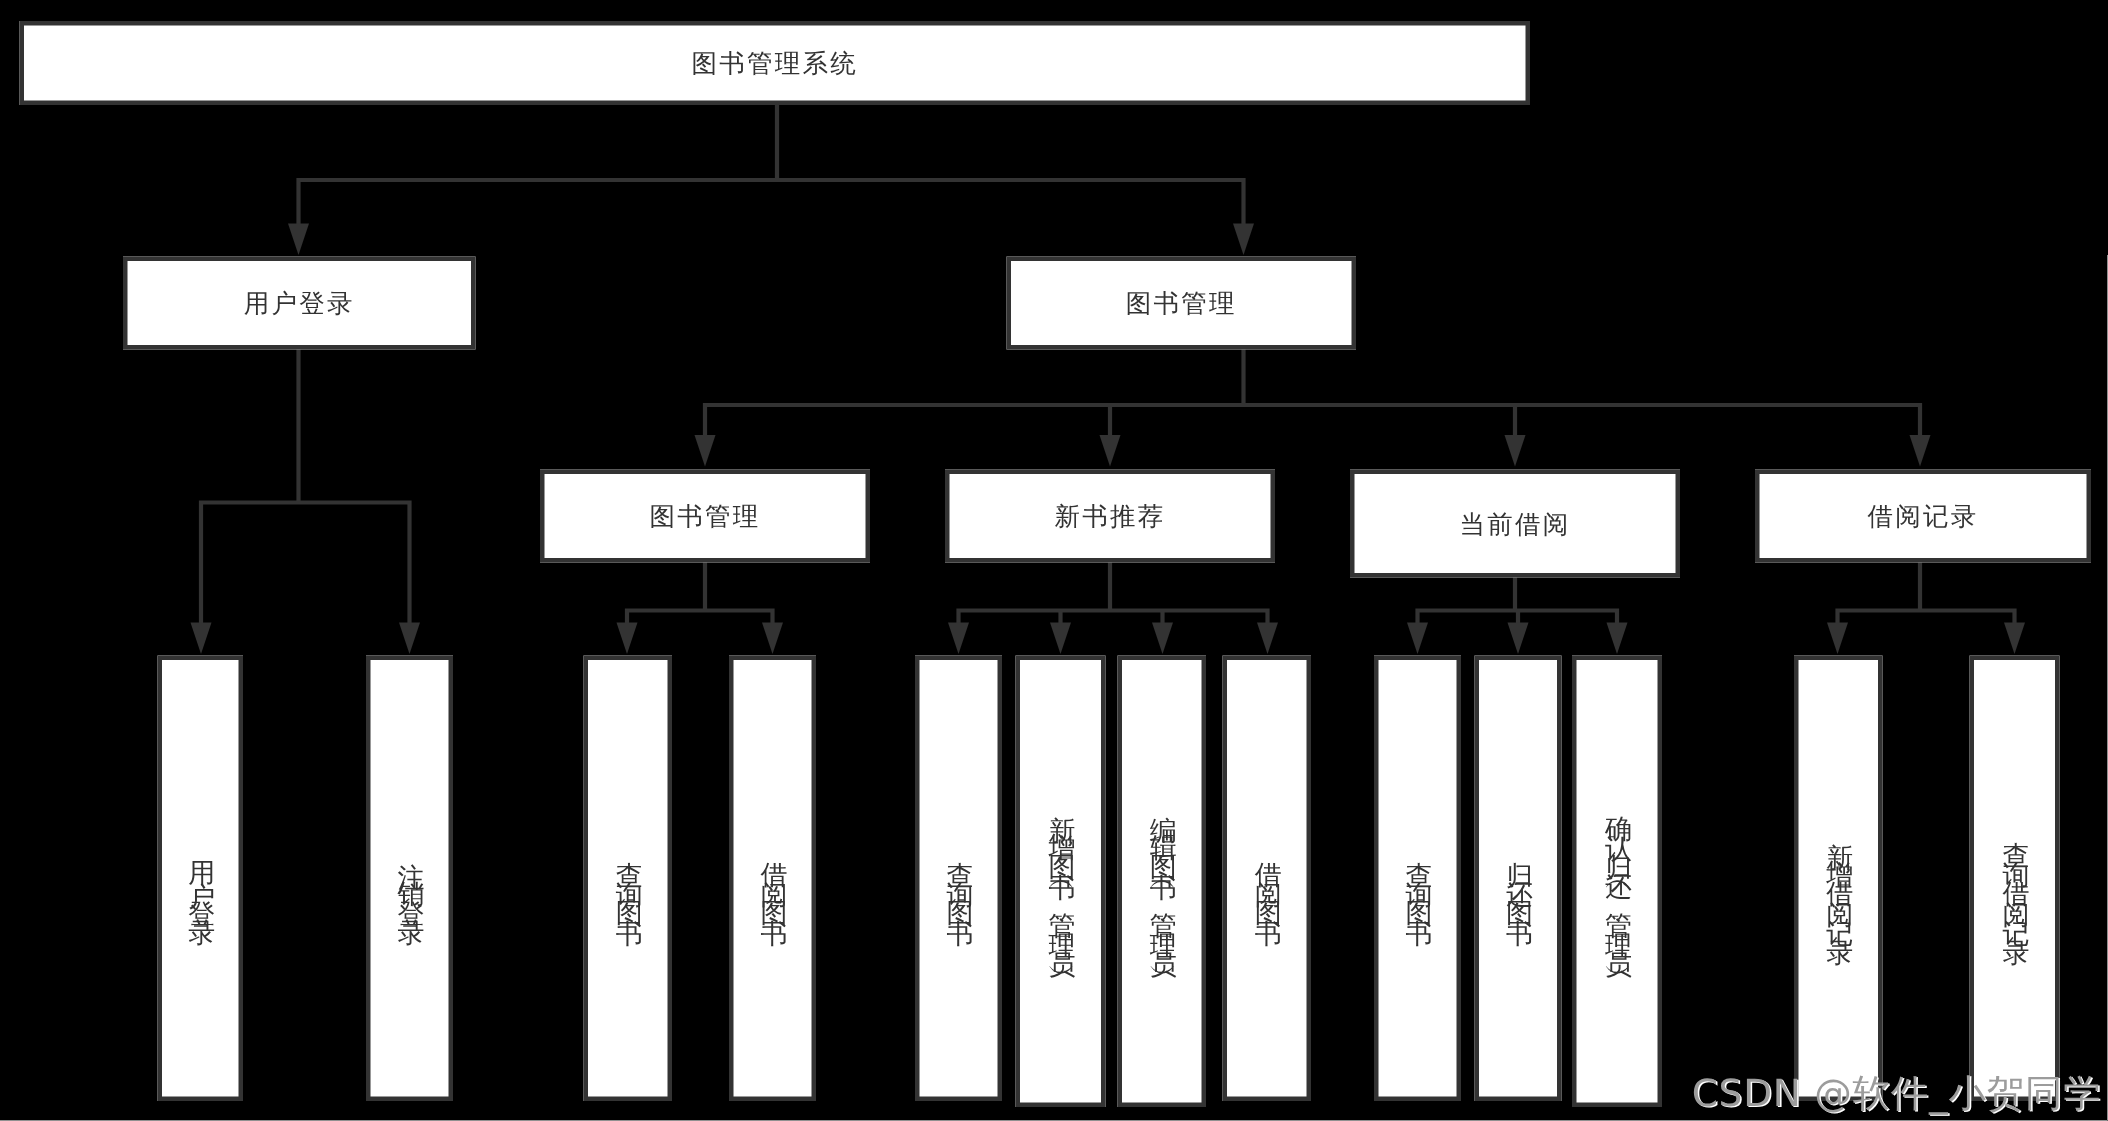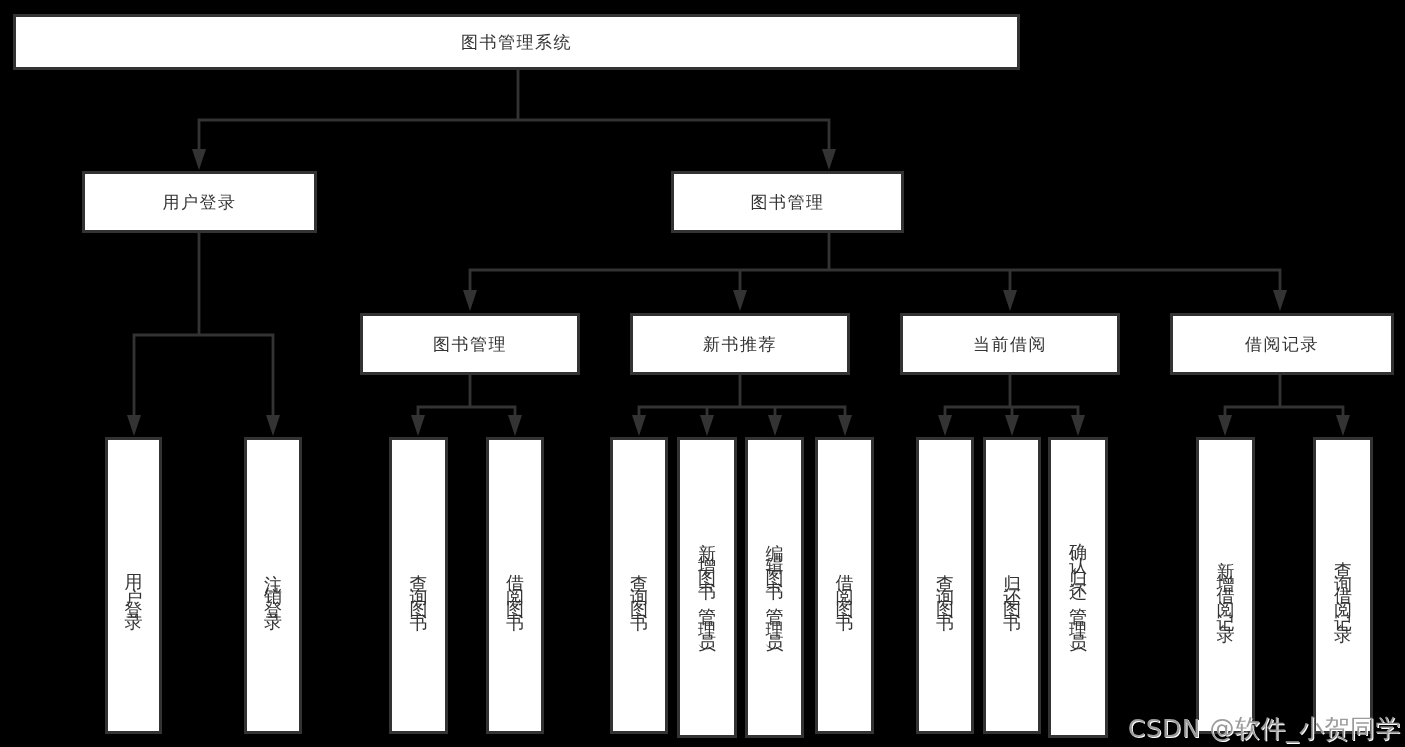--- a/index.html
+++ b/index.html
@@ -108,21 +108,21 @@
   <div class="node" style="left:671px; top:171px; width:233px; height:62px;">
     <span class="h-label">图书管理</span>
   </div>
 
   <div class="node" style="left:360px; top:313px; width:220px; height:62px;">
     <span class="h-label">图书管理</span>
   </div>
   <div class="node" style="left:630px; top:313px; width:220px; height:62px;">
     <span class="h-label">新书推荐</span>
   </div>
-  <div class="node" style="left:900px; top:313px; width:220px; height:62px;">
+  <div class="node" style="left:900px; top:313px; width:220px; height:72px;">
     <span class="h-label">当前借阅</span>
   </div>
   <div class="node" style="left:1170px; top:313px; width:224px; height:62px;">
     <span class="h-label">借阅记录</span>
   </div>
 
   <div class="node" style="left:105px; top:437px; width:57px; height:297px;">
     <span class="v-label">用户登录</span>
   </div>
   <div class="node" style="left:244px; top:437px; width:58px; height:297px;">

